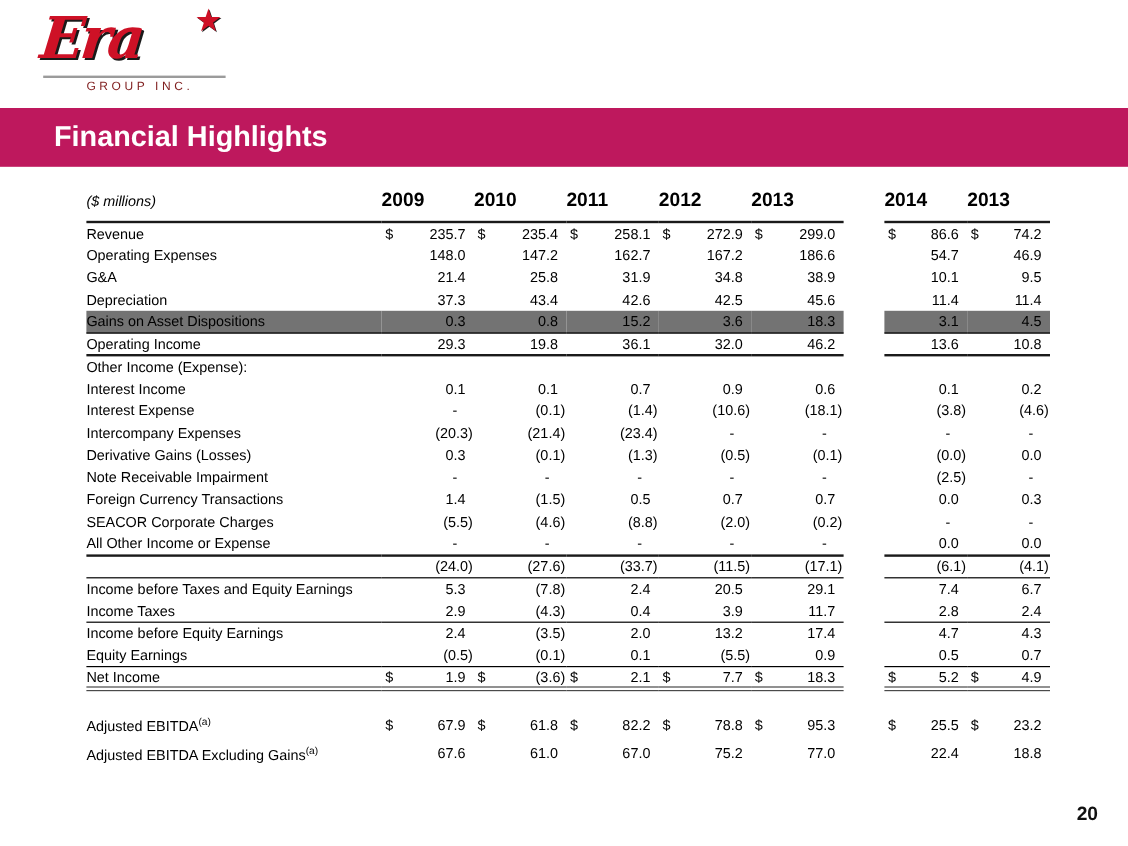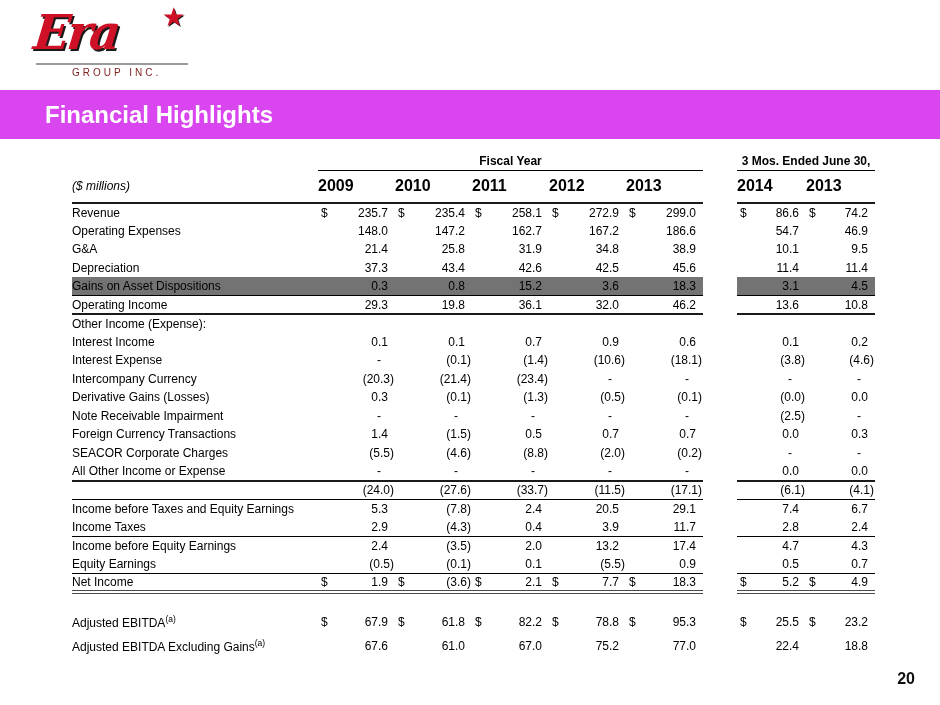--- a/index.html
+++ b/index.html
@@ -11,21 +11,21 @@
   .logo-script{position:relative;height:58px;}
   .logo-era{font-family:"DejaVu Serif",serif;font-style:italic;font-weight:bold;
             font-size:48px;line-height:56px;color:#ce1126;letter-spacing:-3px;
             text-shadow:2px 2px 0 #1a1a1a;display:inline-block;transform:skewX(-6deg);}
   .logo-star{position:absolute;top:-2px;left:128px;font-size:26px;color:#ce1126;
              text-shadow:1px 1px 0 #1a1a1a;}
   .logo-rule{width:152px;border-top:2px solid #9b9b9b;margin:1px 0 2px 2px;}
   .logo-sub{font-size:10px;letter-spacing:3px;color:#7f1d1d;margin-left:38px;font-weight:400;}
 
   
-  .banner{position:absolute;left:0;top:90px;width:940px;height:49px;background:#d946ef;}
+  .banner{position:absolute;left:0;top:90px;width:940px;height:49px;background:#be185d;}
   .banner-title{color:#ffffff;font-weight:bold;font-size:24px;line-height:49px;padding-left:45px;}
 
   
   .table-wrap{position:absolute;left:72px;top:152px;width:803px;}
   table{border-collapse:collapse;table-layout:fixed;width:803px;font-size:12px;}
   td{padding:0;vertical-align:middle;overflow:visible;white-space:nowrap;}
   tr.hrow1{height:18px;} tr.hrow2{height:33px;}
   tbody tr{height:18.5px;margin-top:20px;}
   tbody tr.tall{height:24px;}
   tbody tr.spacer{height:18px;}
@@ -74,26 +74,20 @@
           <col style="width: 77px;">
           <col style="width: 77px;">
           <col style="width: 77px;">
           <col style="width: 77px;">
           <col style="width: 77px;">
           <col style="width: 34px;">
           <col style="width: 69px;">
           <col style="width: 69px;">
         </colgroup>
         <thead>
-          <tr class="hrow1">
-            <td></td>
-            <td class="ghead bt1" colspan="5">Fiscal Year</td>
-            <td class="gap"></td>
-            <td class="ghead bt1" colspan="2">3 Mos. Ended June 30,</td>
-          </tr>
           <tr class="hrow2">
             <td class="unit bt2">($ millions)</td>
             <td class="yhead bt2">2009</td>
             <td class="yhead bt2">2010</td>
             <td class="yhead bt2">2011</td>
             <td class="yhead bt2">2012</td>
             <td class="yhead bt2">2013</td>
             <td class="gap"></td>
             <td class="yhead bt2">2014</td>
             <td class="yhead bt2">2013</td>
@@ -508,21 +502,21 @@
               </div>
             </td>
             <td class="num">
               <div class="numwrap">
                 <span class="cur"></span>
                 <span class="val paren">(4.6)</span>
               </div>
             </td>
           </tr>
           <tr>
-            <td class="label"><span>Intercompany Currency</span></td>
+            <td class="label"><span>Intercompany Expenses</span></td>
             <td class="num">
               <div class="numwrap">
                 <span class="cur"></span>
                 <span class="val paren">(20.3)</span>
               </div>
             </td>
             <td class="num">
               <div class="numwrap">
                 <span class="cur"></span>
                 <span class="val paren">(21.4)</span>

